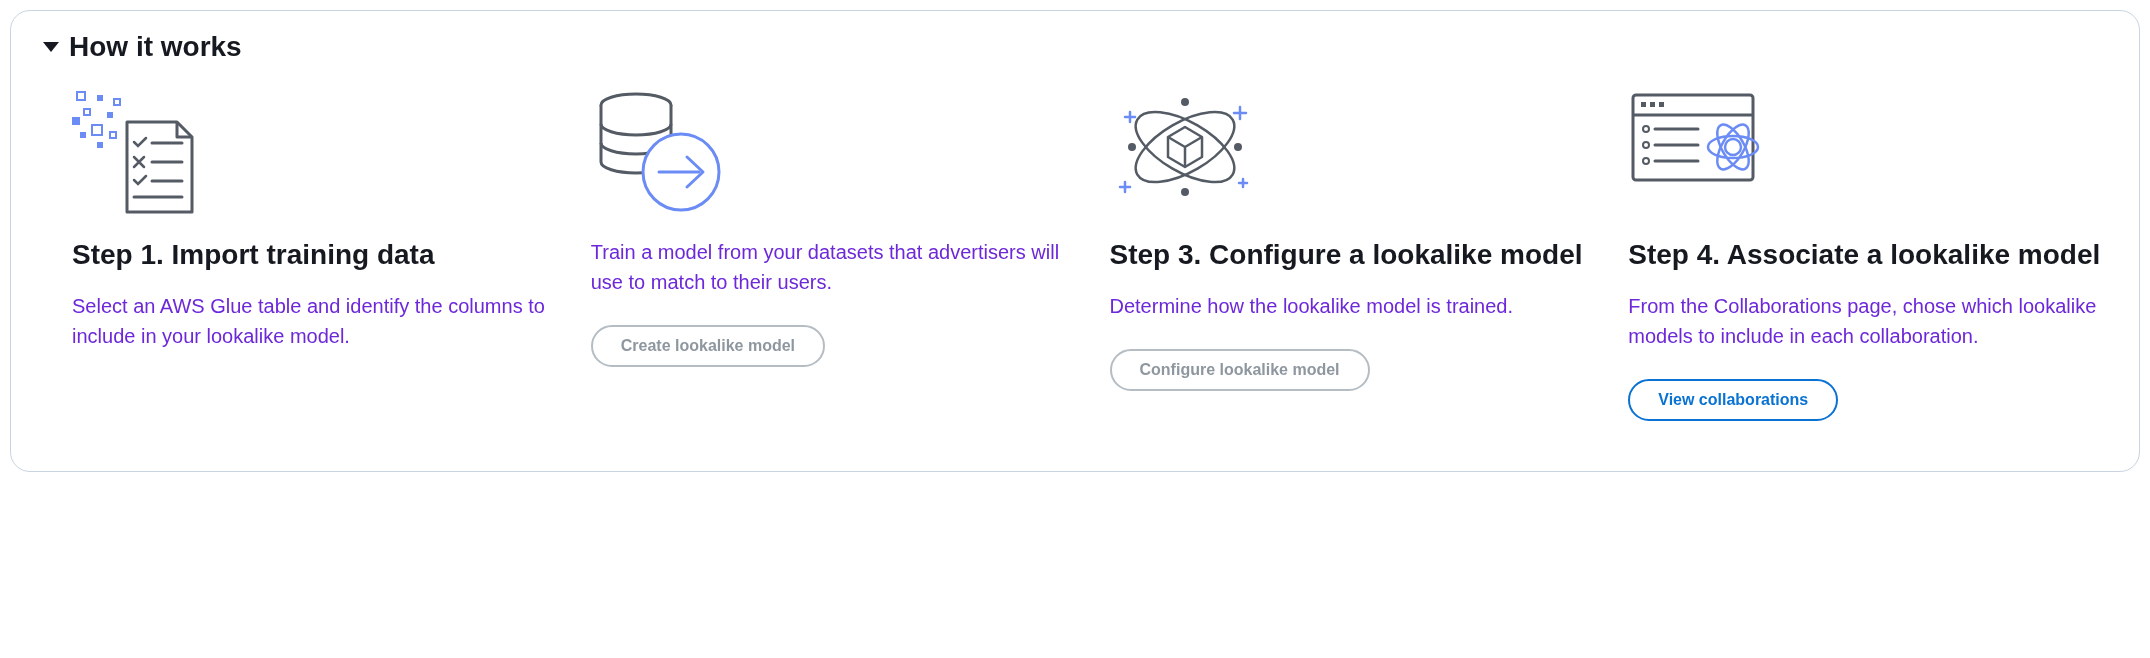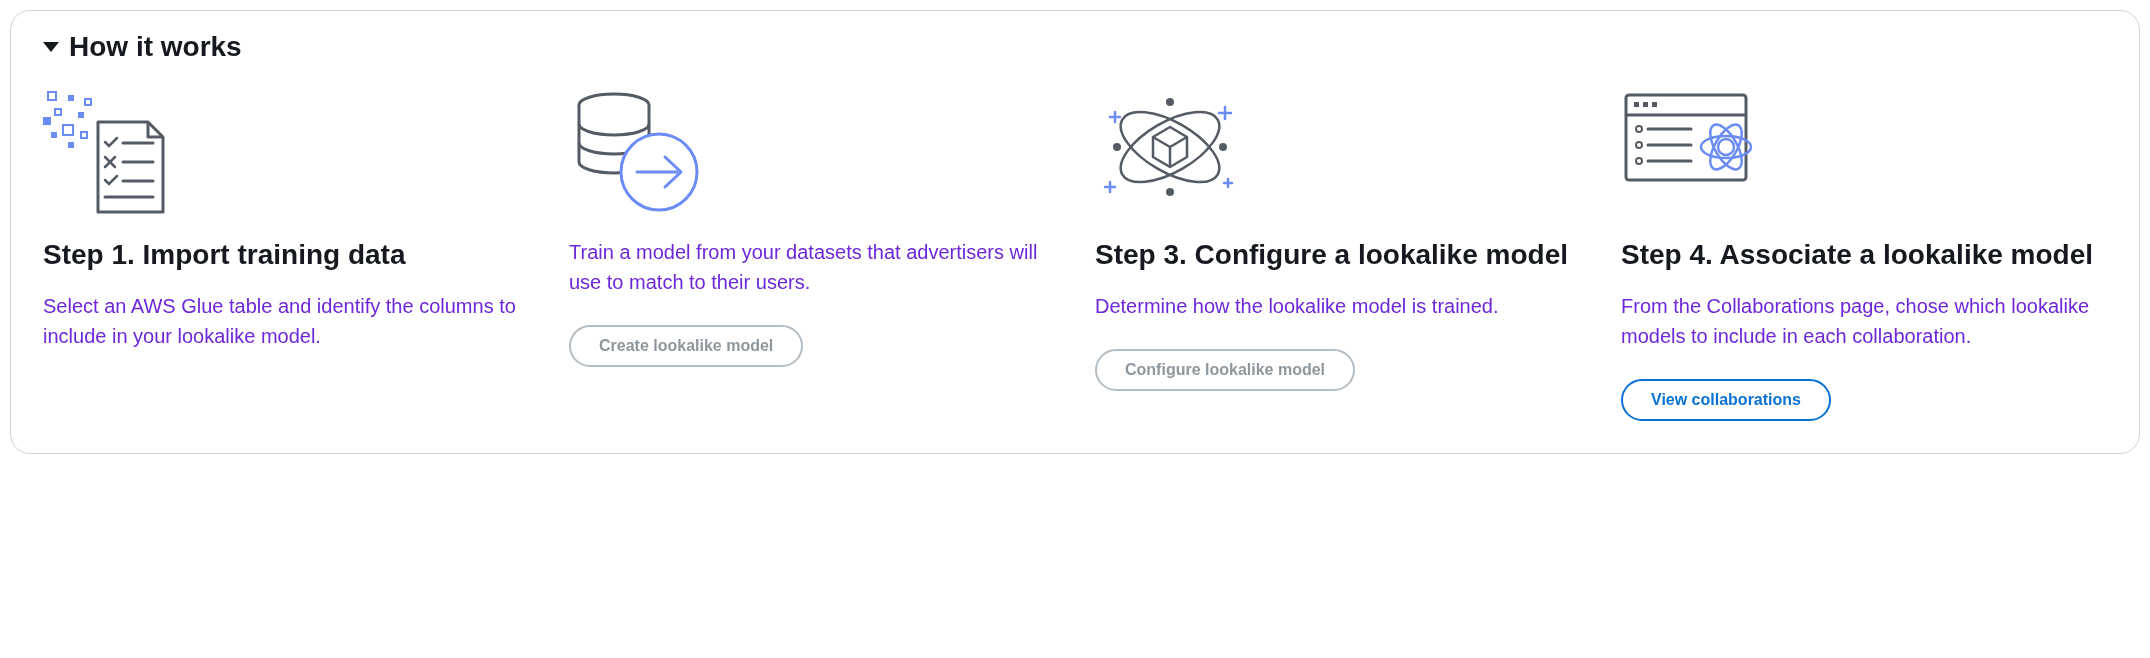--- a/index.html
+++ b/index.html
@@ -8,21 +8,21 @@
       padding: 0;
     }
     body {
       font-family: "Amazon Ember", "Helvetica Neue", Helvetica, Arial, sans-serif;
       background: #ffffff;
       padding: 10px;
     }
     .container {
       border: 1px solid #c8d4e0;
       border-radius: 20px;
-      padding: 20px 32px 32px 32px;
+      padding: 20px 32px 50px 32px;
       width: 2130px;
     }
     .header {
       display: flex;
       align-items: center;
       gap: 10px;
       margin-bottom: 24px;
     }
     .caret {
       width: 0;
@@ -32,20 +32,21 @@
       border-top: 10px solid #16191f;
     }
     .header-title {
       font-size: 28px;
       font-weight: 700;
       color: #16191f;
     }
     .steps {
       display: flex;
       gap: 40px;
+      margin-left: 29px;
     }
     .step {
       flex: 1;
       display: flex;
       flex-direction: column;
     }
     .step-icon {
       height: 130px;
       display: flex;
       align-items: flex-start;

